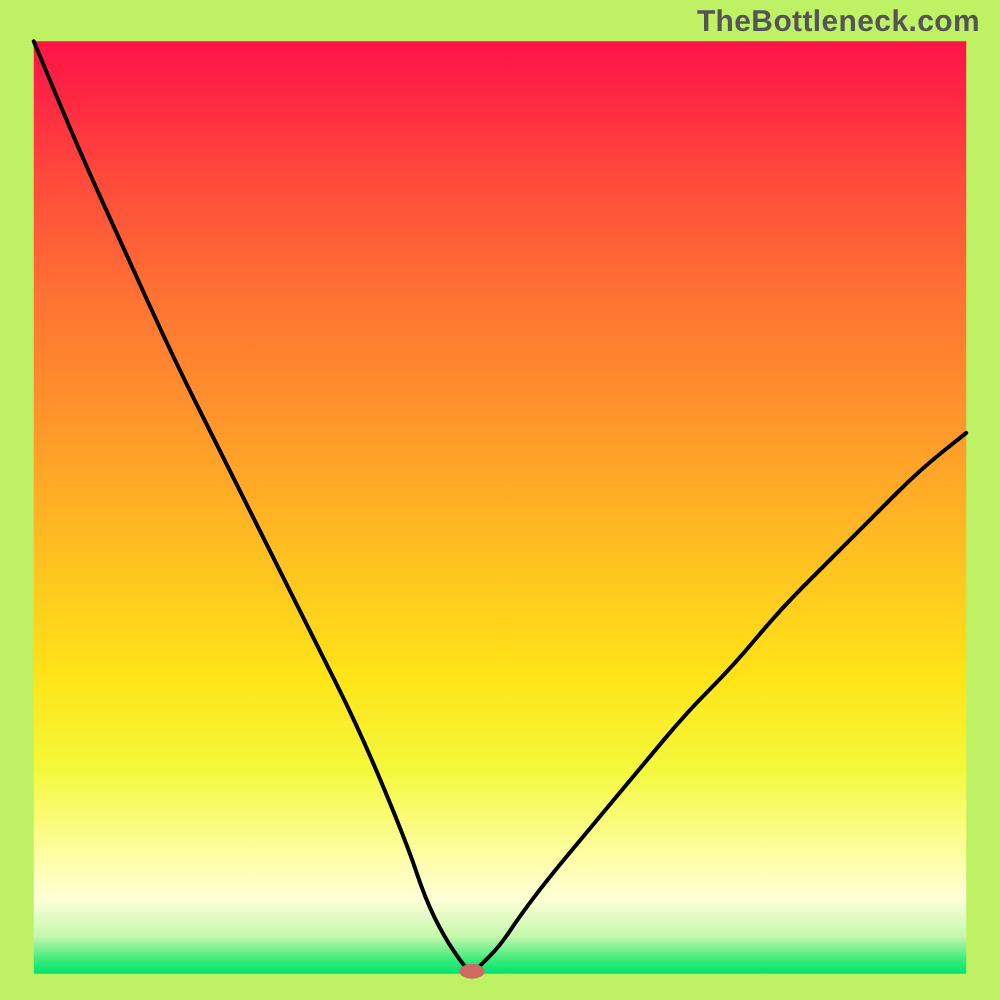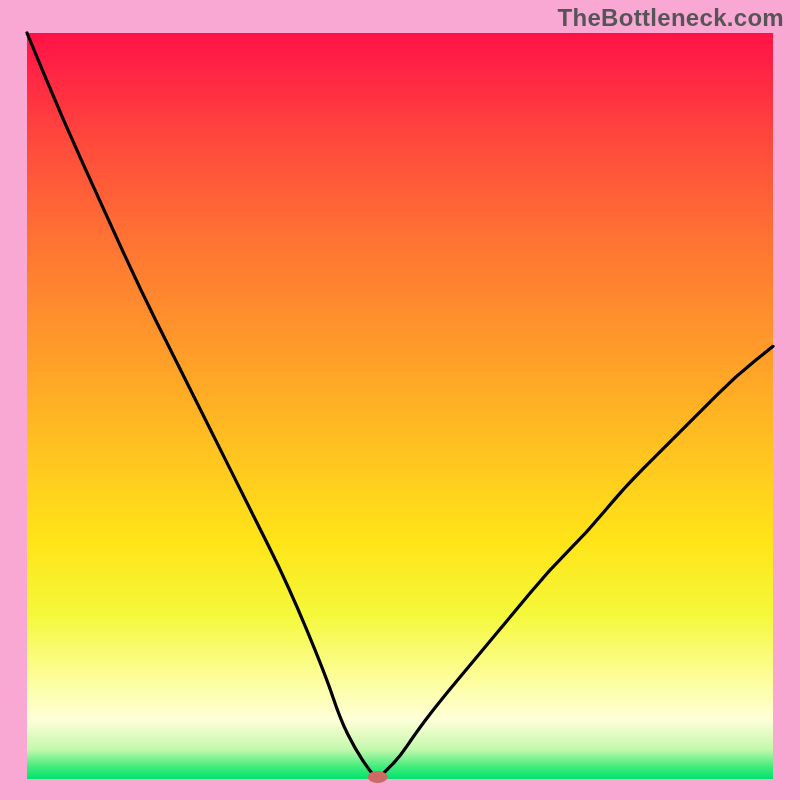--- a/index.html
+++ b/index.html
@@ -9,21 +9,21 @@
     height: 800px;
     background: #000;
     font-family: Arial, Helvetica, sans-serif;
     overflow: hidden;
   }
   .frame {
     position: absolute;
     top: 0; left: 0;
     width: 800px;
     height: 800px;
-    background: #f9a8d4;
+    background: #bef264;
   }
   .watermark {
     position: absolute;
     top: 4px;
     right: 16px;
     color: #555558;
     font-size: 24px;
     font-weight: 600;
     letter-spacing: 0.3px;
     font-family: Arial, sans-serif;

